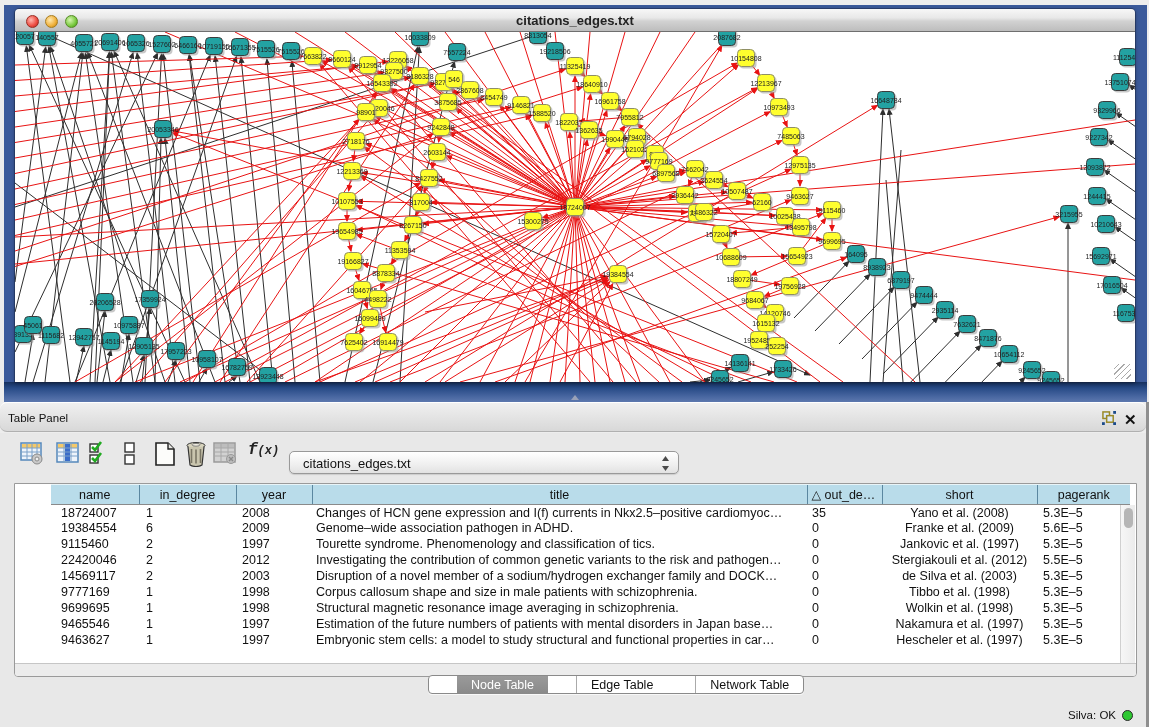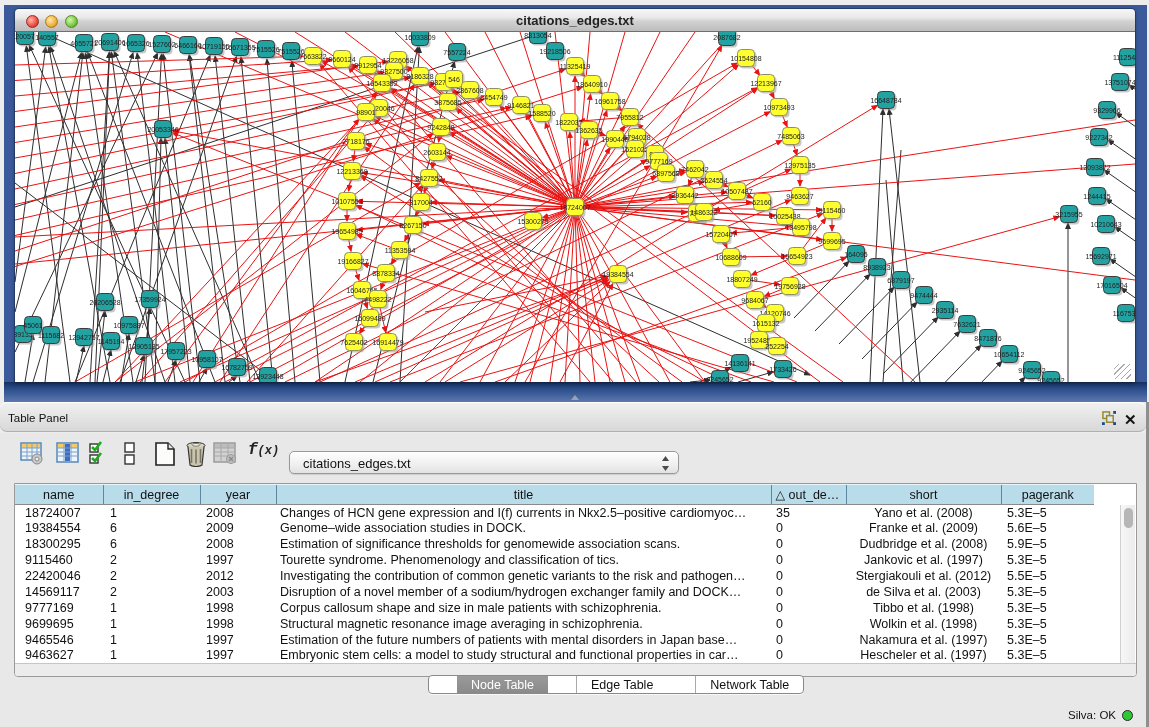--- a/index.html
+++ b/index.html
@@ -26,21 +26,21 @@
 #phx { position:absolute; left:1124px; top:8px; font-size:15px; font-weight:bold; color:#111; }
 #phfloat { position:absolute; left:1102px; top:8px; width:14px; height:14px; }
 #rightstrip { position:absolute; left:1146px; top:402px; width:3px; height:325px; background:#8f8f8f; }
 #panelbody { position:absolute; left:0; top:433px; width:1146px; height:294px; background:#e8e8e8; }
 #toolbar { position:absolute; left:0; top:0; width:1146px; height:49px; }
 .tbi { position:absolute; top:8px; }
 #combo { position:absolute; left:289px; top:18px; width:390px; height:23px; border:1px solid #999; border-radius:5px;
   background:linear-gradient(#ffffff, #efefef 60%, #e2e2e2); box-shadow:0 1px 1px rgba(0,0,0,.12); }
 #combo .ct { position:absolute; left:13px; top:4px; font-size:13px; color:#111; }
 #tablebox { position:absolute; left:14px; top:50px; width:1123px; height:194px; background:#fff;
-  border:1px solid #9a9a9a; border-radius:0 0 4px 4px; overflow:hidden; }
+  border:1px solid #9a9a9a; border-radius:0 0 4px 4px; overflow:hidden;padding-left:36px; }
 table { border-collapse:collapse; table-layout:fixed; width:1079px; font-size:12.5px; color:#111; }
 th { background:#b9dcea; border-left:1px solid #5b87a0; border-bottom:1px solid #8a8a8a; border-top:1px solid #e8f4f8;
   font-weight:normal; font-size:12.5px; height:20px; padding:0; }
 th:first-child { border-left:none; }
 td { height:15.9px; padding:0 0 0 0; white-space:nowrap; overflow:hidden; }
 td.c1 { padding-left:10px; }
 td.c2 { padding-left:7px; }
 td.c3 { padding-left:6px; }
 td.c4 { padding-left:4px; }
 td.c5 { padding-left:5px; }
@@ -1087,33 +1087,24 @@
             <td class="c3">2008</td>
             <td class="c4">Changes of HCN gene expression and I(f) currents in Nkx2.5–positive cardiomyoc…</td>
             <td class="c5">35</td>
             <td class="c6">Yano et al. (2008)</td>
             <td class="c7">5.3E–5</td>
           </tr>
 <tr>
             <td class="c1">19384554</td>
             <td class="c2">6</td>
             <td class="c3">2009</td>
-            <td class="c4">Genome–wide association studies in DOCK.</td>
+            <td class="c4">Genome–wide association pathogen in ADHD.</td>
             <td class="c5">0</td>
             <td class="c6">Franke et al. (2009)</td>
             <td class="c7">5.6E–5</td>
-          </tr>
-<tr>
-            <td class="c1">18300295</td>
-            <td class="c2">6</td>
-            <td class="c3">2008</td>
-            <td class="c4">Estimation of significance thresholds for genomewide association scans.</td>
-            <td class="c5">0</td>
-            <td class="c6">Dudbridge et al. (2008)</td>
-            <td class="c7">5.9E–5</td>
           </tr>
 <tr>
             <td class="c1">9115460</td>
             <td class="c2">2</td>
             <td class="c3">1997</td>
             <td class="c4">Tourette syndrome. Phenomenology and classification of tics.</td>
             <td class="c5">0</td>
             <td class="c6">Jankovic et al. (1997)</td>
             <td class="c7">5.3E–5</td>
           </tr>

